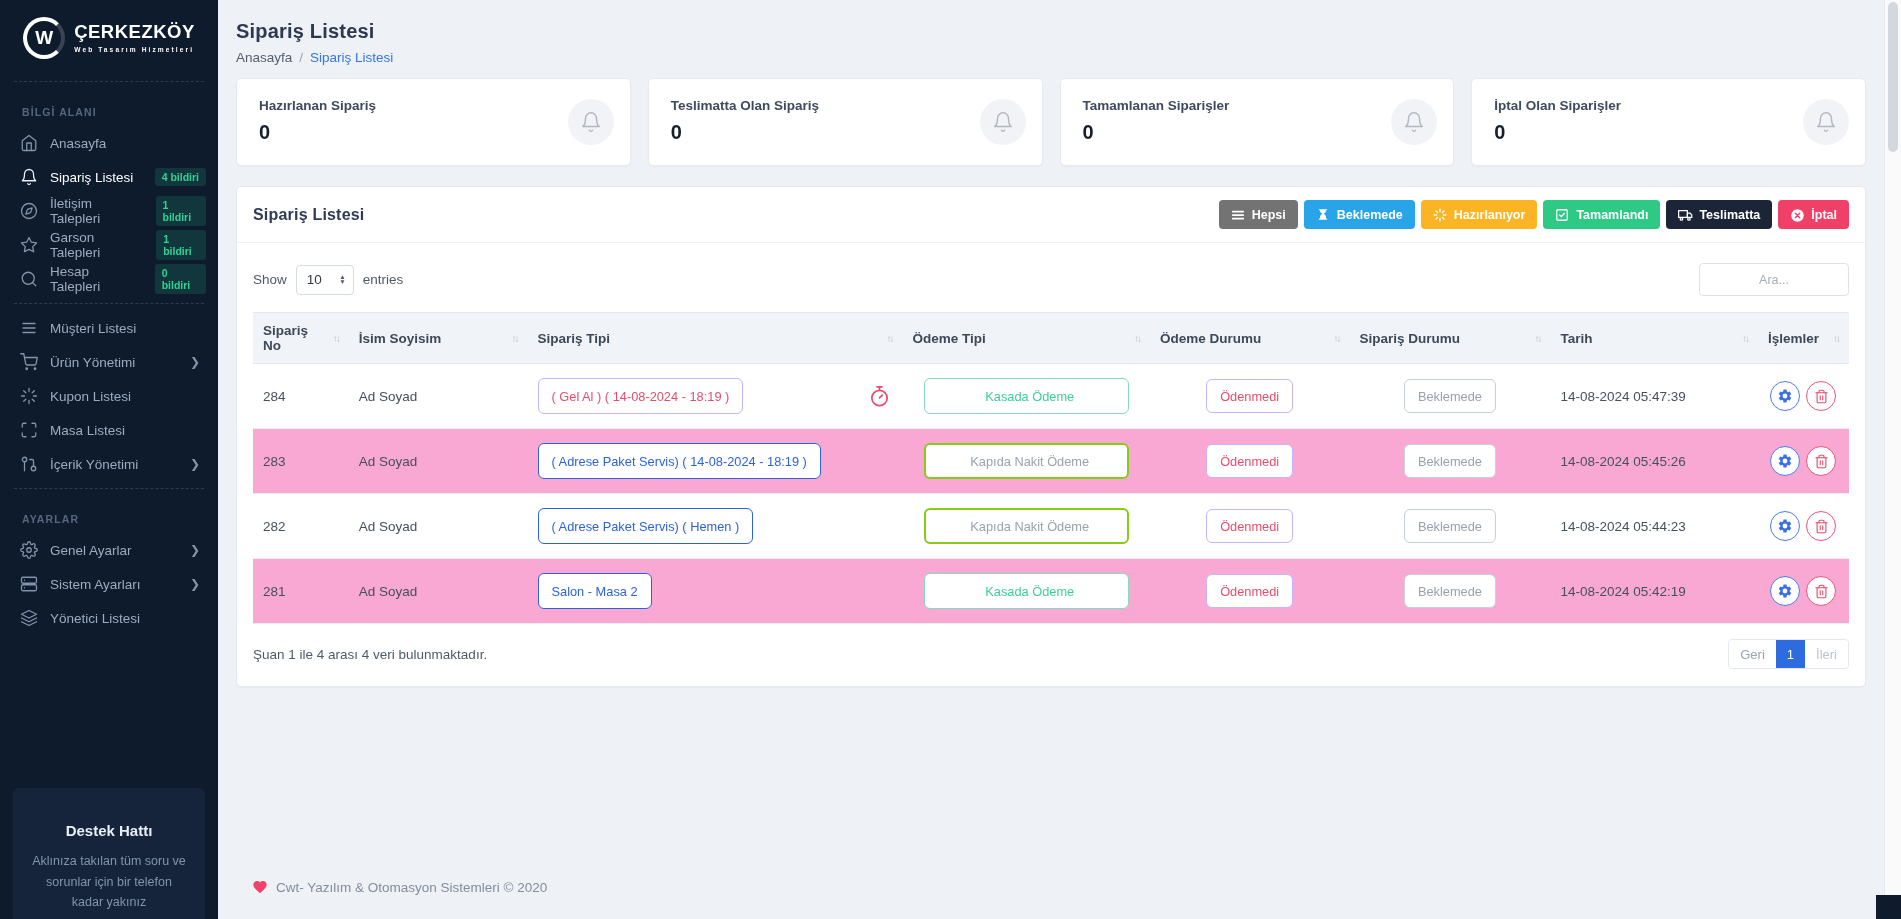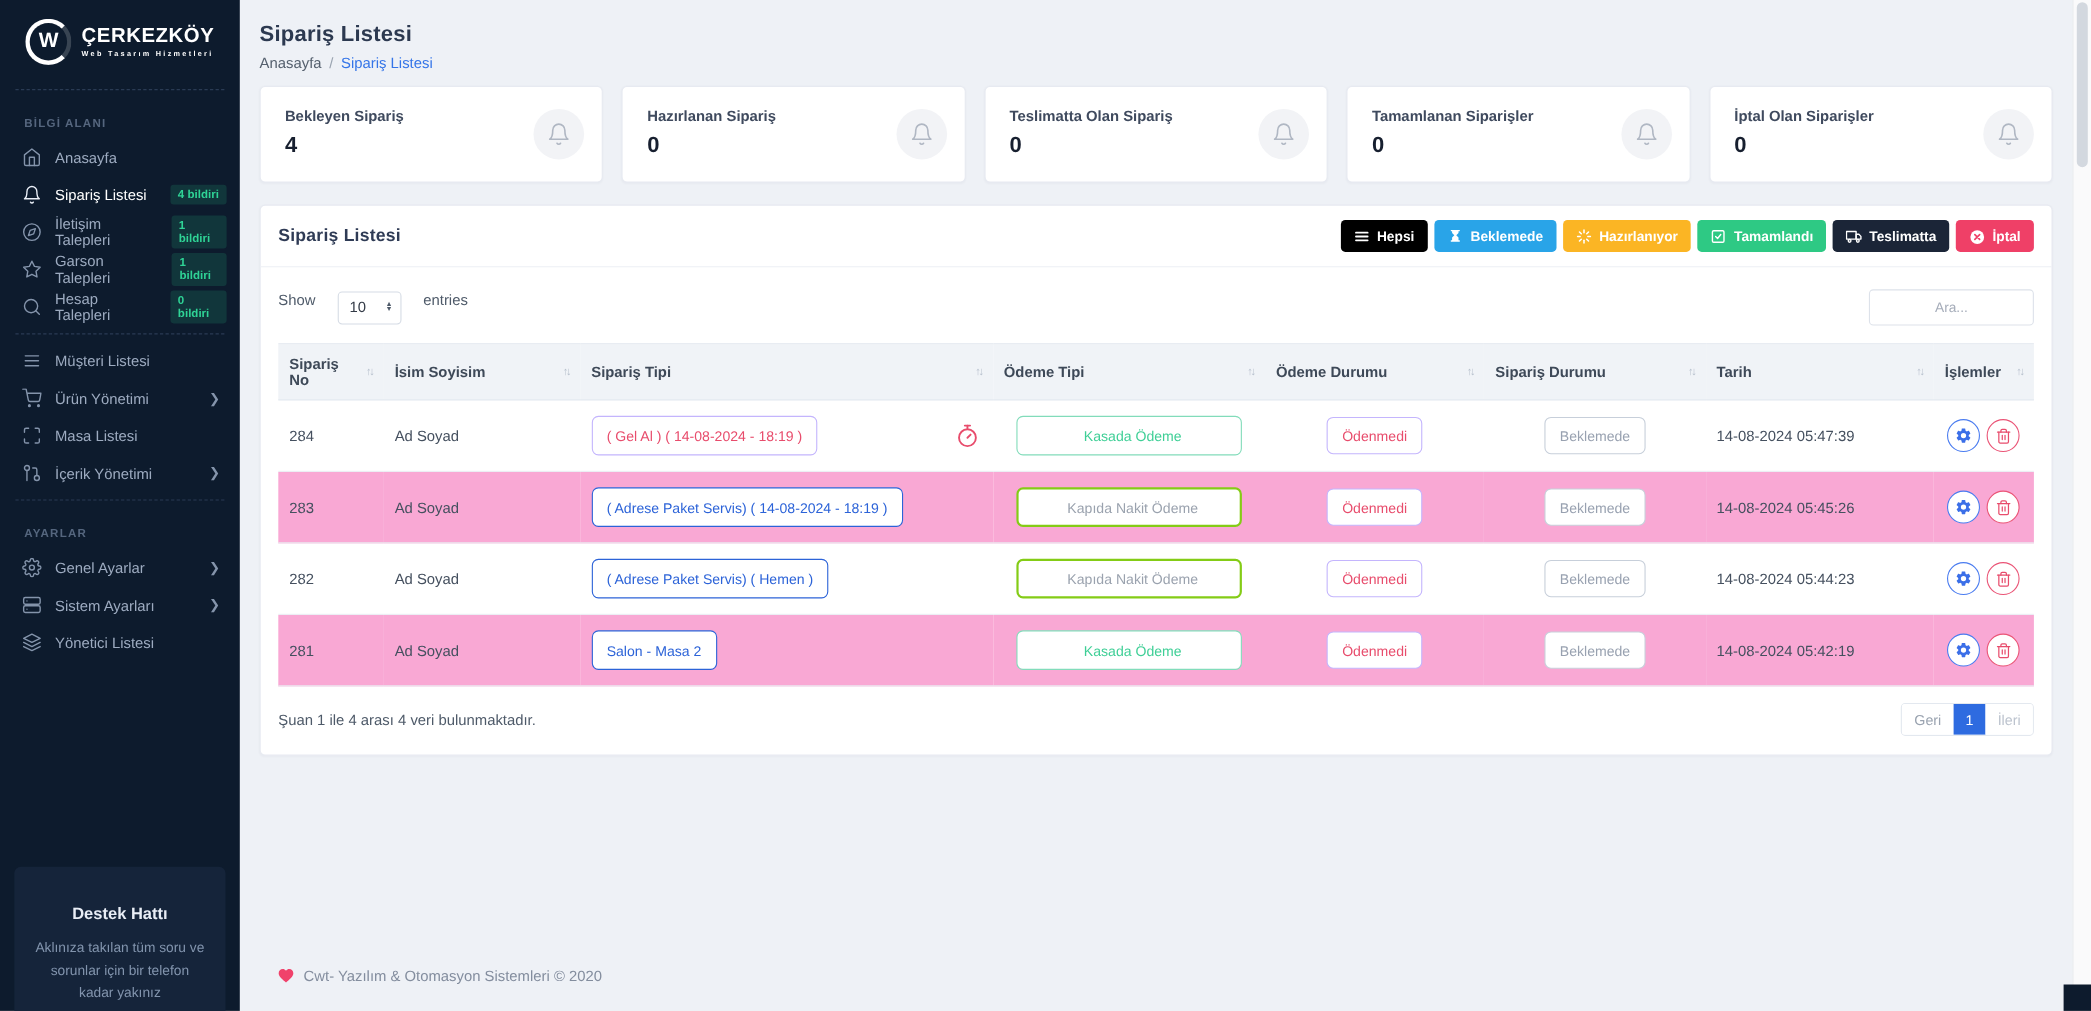--- a/index.html
+++ b/index.html
@@ -43,21 +43,21 @@
 
   .panel { margin-top:20px; background:#fff; border:1px solid #e7eaf1; border-radius:5px; box-shadow:0 1px 2px rgba(20,30,60,.03); }
   .panel-head { display:flex; align-items:center; justify-content:space-between; padding:13px 16px; border-bottom:1px solid #eef1f5; }
   .panel-title { color:#2f3b55; font-size:16px; font-weight:bold; letter-spacing:.2px; }
   .filters { display:flex; gap:6px; }
   .filter-btn { display:inline-flex; align-items:center; gap:7px; height:29px; padding:0 12px; border:none; border-radius:4px; color:#fff; font-size:12.5px; font-weight:bold; font-family:inherit; cursor:pointer; }
   .filter-btn .f-icon { width:14px; height:14px; color:#fff; }
 
   .panel-body { padding:14px 16px 0; }
   .controls-row { display:flex; align-items:center; justify-content:space-between; margin:6px 0 16px; }
-  .show-group { display:flex; align-items:flex-start; gap:20px; font-size:13.5px; color:#4e5a69; }
+  .show-group { display:flex; align-items:center; gap:9px; font-size:13.5px; color:#4e5a69; }
   .select { display:inline-flex; align-items:center; justify-content:space-between; width:58px; height:30px; border:1px solid #d6dce5; border-radius:4px; padding:0 7px 0 10px; cursor:pointer; background:#fff; }
   .select-value { font-size:13.5px; color:#333b47; }
   .select-arrows { display:flex; flex-direction:column; line-height:.62; color:#4e5a69; }
   .select-arrows i { font-style:normal; font-size:6.5px; }
   .search-input { width:150px; height:33px; border:1px solid #dde2ea; border-radius:4px; padding:0 10px; font-size:12.5px; font-family:inherit; color:#45505f; outline:none;text-align:center; }
   .search-input::placeholder { color:#a6adba; }
 
   table.orders { width:100%; border-collapse:collapse; table-layout:fixed; }
   .orders thead th { background:#f0f3f7; border-top:1px solid #e3e8ef; border-bottom:1px solid #e3e8ef; padding:10px 10px; font-size:13.5px; font-weight:bold; color:#3e4958; text-align:left; cursor:pointer; }
   .orders thead th .th-wrap { display:flex; align-items:center; justify-content:space-between; }
@@ -183,20 +183,35 @@
           <circle cx="20" cy="21" r="1"></circle>
           <path d="M1 1h4l2.68 13.39a2 2 0 0 0 2 1.61h9.72a2 2 0 0 0 2-1.61L23 6H6"></path>
         </svg>
     </span>
     <span>Ürün Yönetimi</span>
     <span class="chev">❯</span>
   </a>
   <a class="nav-item">
     <span class="nav-icon">
       <svg viewBox="0 0 24 24" width="18" height="18" fill="none" stroke="currentColor" stroke-width="1.7" stroke-linecap="round" stroke-linejoin="round">
+          <line x1="12" y1="2" x2="12" y2="6"></line>
+          <line x1="12" y1="18" x2="12" y2="22"></line>
+          <line x1="4.93" y1="4.93" x2="7.76" y2="7.76"></line>
+          <line x1="16.24" y1="16.24" x2="19.07" y2="19.07"></line>
+          <line x1="2" y1="12" x2="6" y2="12"></line>
+          <line x1="18" y1="12" x2="22" y2="12"></line>
+          <line x1="4.93" y1="19.07" x2="7.76" y2="16.24"></line>
+          <line x1="16.24" y1="7.76" x2="19.07" y2="4.93"></line>
+        </svg>
+    </span>
+    <span>Kupon Listesi</span>
+  </a>
+  <a class="nav-item">
+    <span class="nav-icon">
+      <svg viewBox="0 0 24 24" width="18" height="18" fill="none" stroke="currentColor" stroke-width="1.7" stroke-linecap="round" stroke-linejoin="round">
           <path d="M8 3H5a2 2 0 0 0-2 2v3"></path>
           <path d="M21 8V5a2 2 0 0 0-2-2h-3"></path>
           <path d="M16 21h3a2 2 0 0 0 2-2v-3"></path>
           <path d="M3 16v3a2 2 0 0 0 2 2h3"></path>
         </svg>
     </span>
     <span>Masa Listesi</span>
   </a>
   <a class="nav-item">
     <span class="nav-icon">
@@ -256,30 +271,20 @@
 <div class="main">
 
   <div class="page-title">Sipariş Listesi</div>
   <div class="breadcrumb">
     <span class="crumb-home">Anasayfa</span>
     <span class="crumb-sep">/</span>
     <span class="crumb-current">Sipariş Listesi</span>
   </div>
 
   <div class="stats-row">
-    <div class="stat-card">
-      <div class="stat-label">Bekleyen Sipariş</div>
-      <div class="stat-value">4</div>
-      <div class="stat-bell">
-        <svg viewBox="0 0 24 24" width="22" height="22" fill="none" stroke="currentColor" stroke-width="1.6" stroke-linecap="round" stroke-linejoin="round">
-            <path d="M18 8a6 6 0 0 0-12 0c0 7-3 9-3 9h18s-3-2-3-9"></path>
-            <path d="M13.73 21a2 2 0 0 1-3.46 0"></path>
-          </svg>
-      </div>
-    </div>
     <div class="stat-card">
       <div class="stat-label">Hazırlanan Sipariş</div>
       <div class="stat-value">0</div>
       <div class="stat-bell">
         <svg viewBox="0 0 24 24" width="22" height="22" fill="none" stroke="currentColor" stroke-width="1.6" stroke-linecap="round" stroke-linejoin="round">
             <path d="M18 8a6 6 0 0 0-12 0c0 7-3 9-3 9h18s-3-2-3-9"></path>
             <path d="M13.73 21a2 2 0 0 1-3.46 0"></path>
           </svg>
       </div>
     </div>
@@ -312,21 +317,21 @@
             <path d="M13.73 21a2 2 0 0 1-3.46 0"></path>
           </svg>
       </div>
     </div>
   </div>
 
   <div class="panel">
     <div class="panel-head">
       <div class="panel-title">Sipariş Listesi</div>
       <div class="filters">
-        <button class="filter-btn" style="background-color: #000000;">
+        <button class="filter-btn" style="background-color: #737373;">
           <span class="f-icon">
               <svg viewBox="0 0 24 24" width="14" height="14" fill="none" stroke="currentColor" stroke-width="3" stroke-linecap="round">
                 <line x1="3" y1="6" x2="21" y2="6"></line>
                 <line x1="3" y1="12" x2="21" y2="12"></line>
                 <line x1="3" y1="18" x2="21" y2="18"></line>
               </svg>
             </span>
           <span>Hepsi</span>
         </button>
         <button class="filter-btn" style="background-color: rgb(41, 164, 232);">

